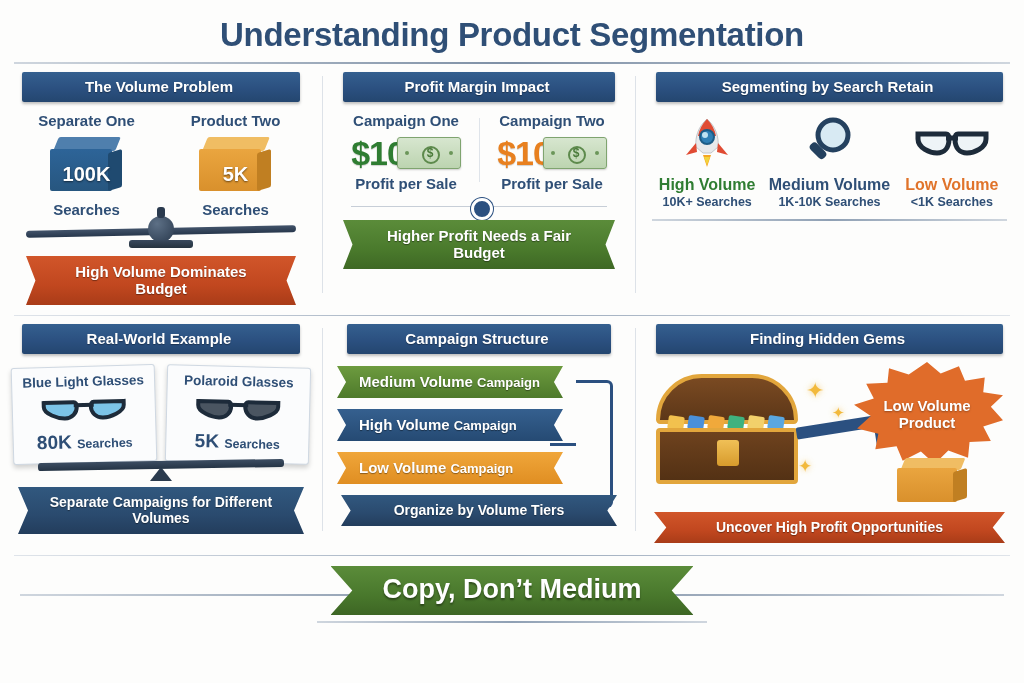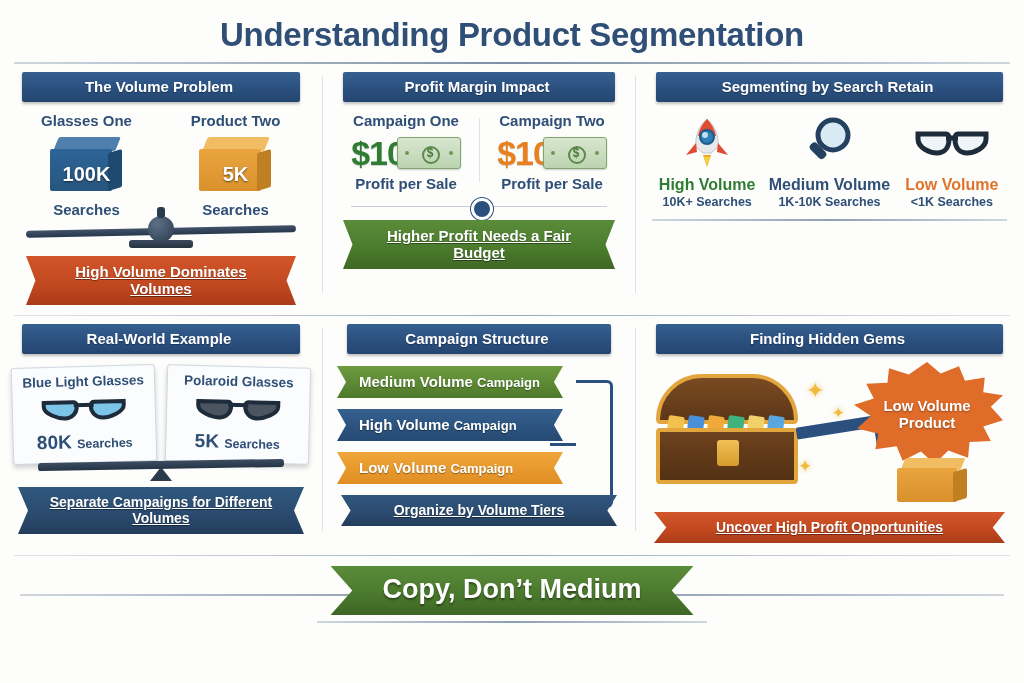--- a/index.html
+++ b/index.html
@@ -51,21 +51,21 @@
   
   .banner{
     color:#fff;font-weight:bold;text-align:center;
     padding:7px 26px 8px 26px;
     font-size:15px;
     text-shadow:0 1px 1px rgba(0,0,0,.4);
     clip-path:polygon(0 0,100% 0,100% 100%,0 100%,3.5% 50%);
     position:relative;
     box-shadow:0 2px 3px rgba(0,0,0,.2);
   }
-  .banner.notch2{clip-path:polygon(0 0,100% 0,96.5% 50%,100% 100%,0 100%,3.5% 50%);text-decoration:underline;}
+  .banner.notch2{clip-path:polygon(0 0,100% 0,96.5% 50%,100% 100%,0 100%,3.5% 50%);}
   .banner.red{background:linear-gradient(180deg,#d1562a 0%,#c1471f 60%,#a93c18 100%);}
   .banner.green{background:linear-gradient(180deg,#5b8c3a 0%,#4a7a2c 60%,#3e6824 100%);}
   .banner.navy{background:linear-gradient(180deg,#31587f 0%,#2a4a6e 60%,#233d5c 100%);}
 
   
   .p1{padding:0 12px;}
   .boxrow{display:flex;justify-content:space-around;margin-top:10px;}
   .boxcol{text-align:center;width:130px;position:relative;}
   .boxlabel{font-weight:bold;font-size:15px;color:#2f4f76;margin-bottom:4px;}
   .box3d{position:relative;width:74px;height:56px;margin:8px auto;}
@@ -224,21 +224,21 @@
 
   <div class="title">Understanding Product Segmentation</div>
   <div class="rule"></div>
 
   <div class="row">
 
     <div class="panel p1" style="width:322px">
       <div class="phead">The Volume Problem</div>
       <div class="boxrow">
         <div class="boxcol">
-          <div class="boxlabel">Glasses One</div>
+          <div class="boxlabel">Separate One</div>
           <div class="box3d blue">
             <div class="top"></div>
               <div class="front"></div>
               <div class="side"></div>
             <div class="boxnum">100K</div>
           </div>
           <div class="searches">Searches</div>
         </div>
         <div class="boxcol">
           <div class="boxlabel">Product Two</div>
@@ -250,21 +250,21 @@
           </div>
           <div class="searches">Searches</div>
         </div>
       </div>
       <div class="scale">
         <div class="beam"></div>
           <div class="pivot"></div>
           <div class="base"></div>
       </div>
       <div class="bwrap">
-        <div class="banner red notch2">High Volume Dominates Volumes</div>
+        <div class="banner red notch2">High Volume Dominates Budget</div>
       </div>
     </div>
 
     <div class="vdiv"></div>
 
     <div class="panel p2" style="width:312px">
       <div class="phead">Profit Margin Impact</div>
       <div class="moneyrow">
         <div class="moneycol">
           <div class="clabel">Campaign One</div>

